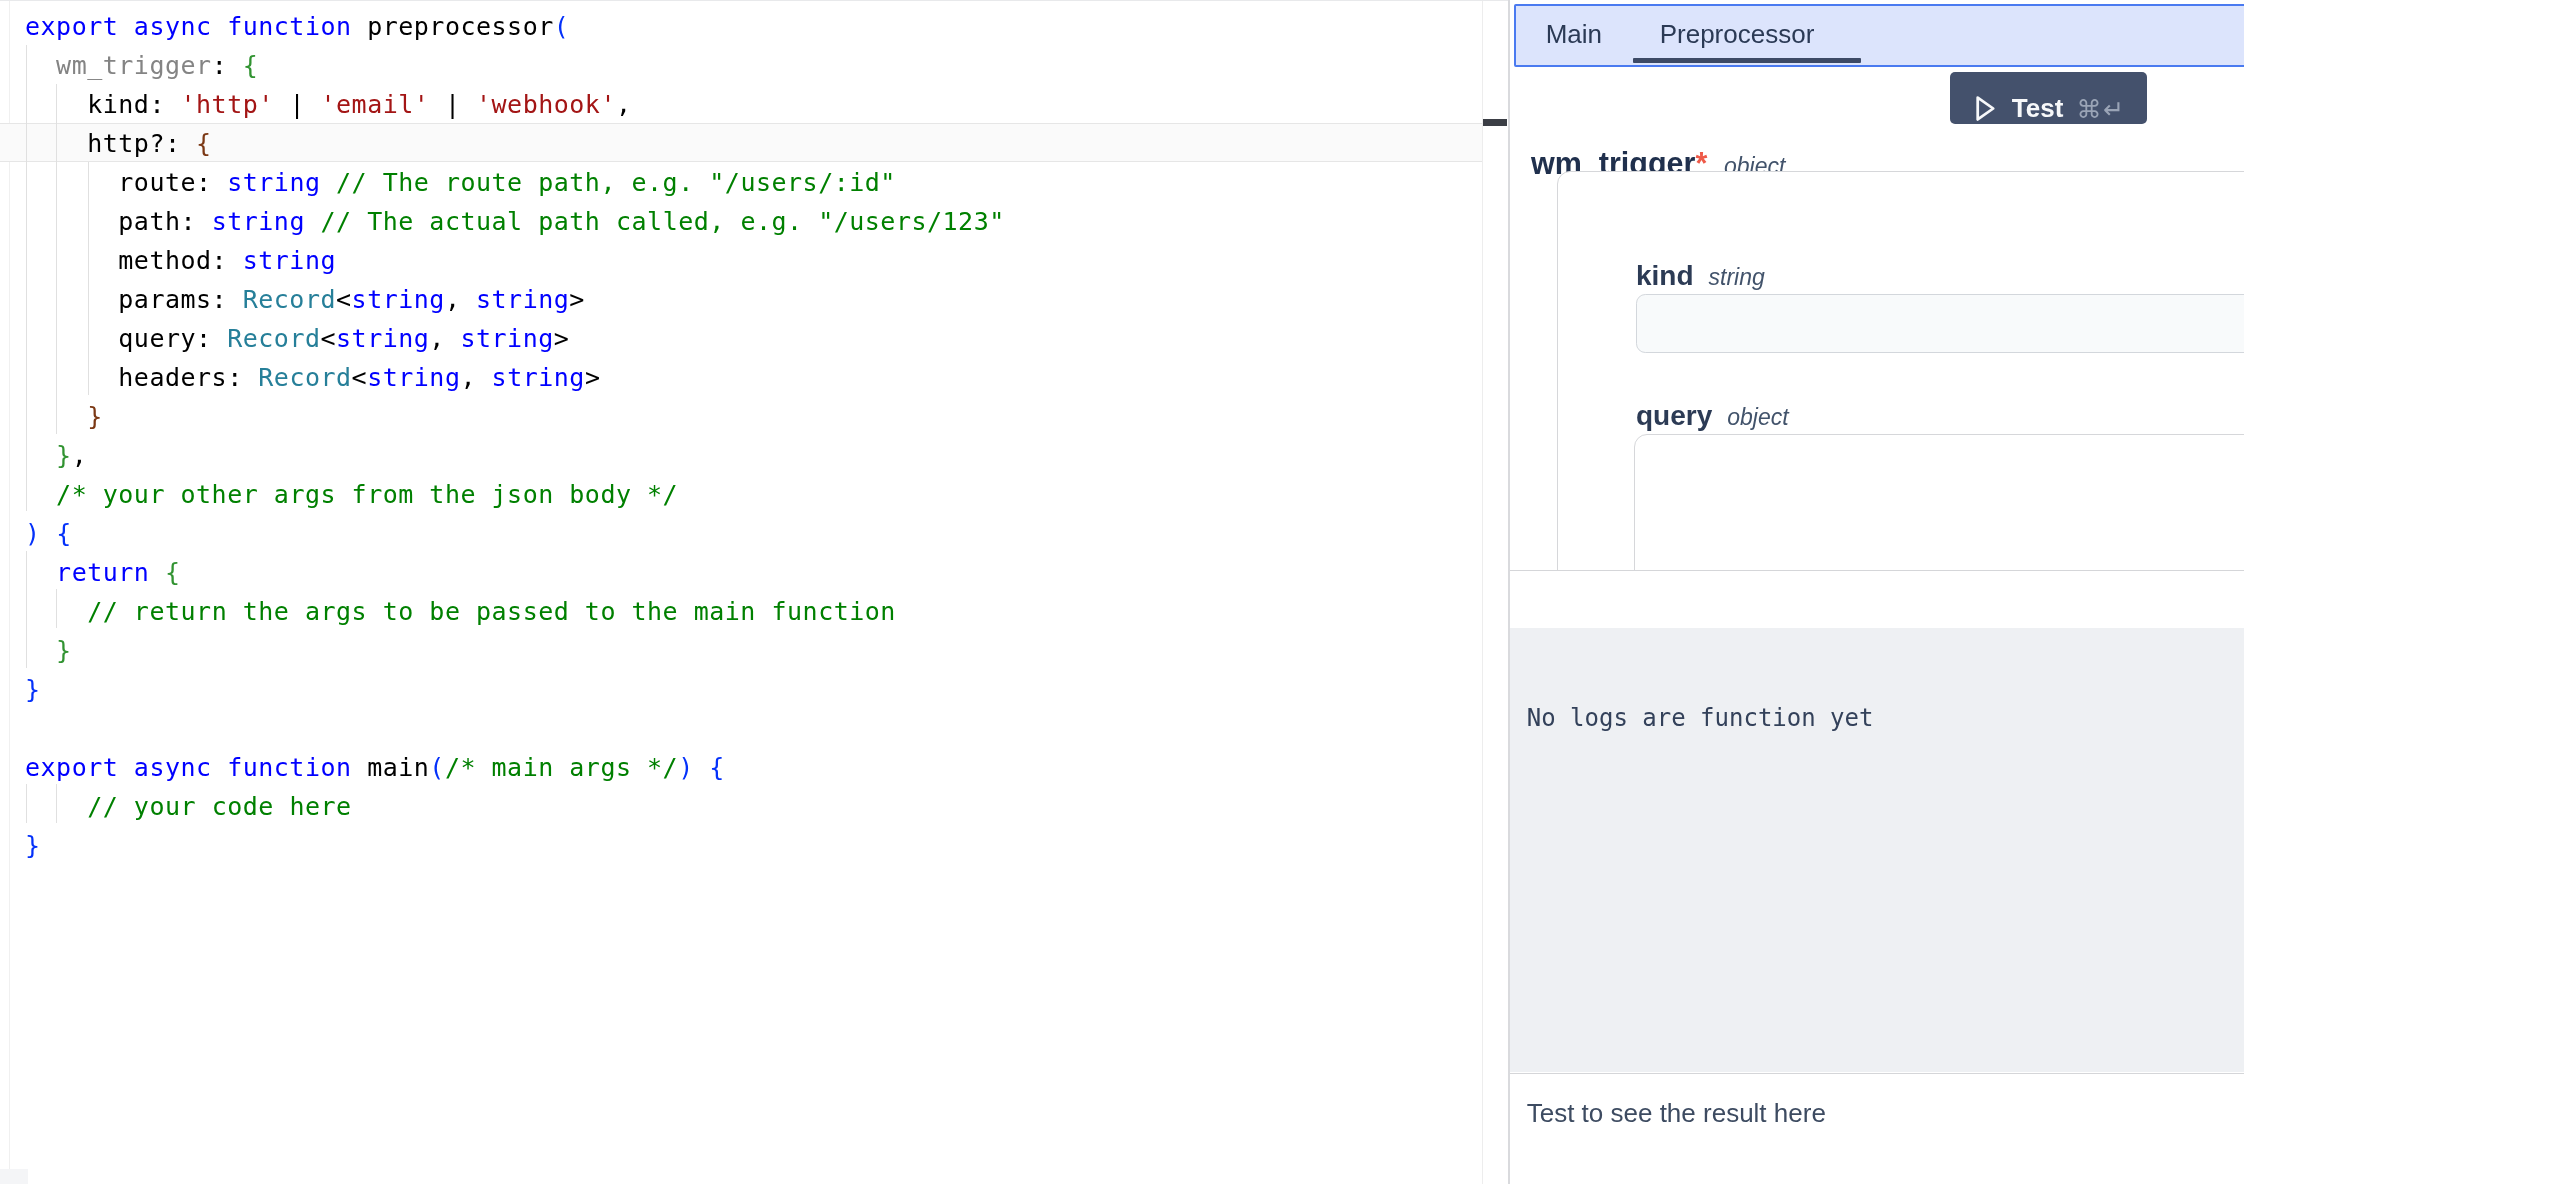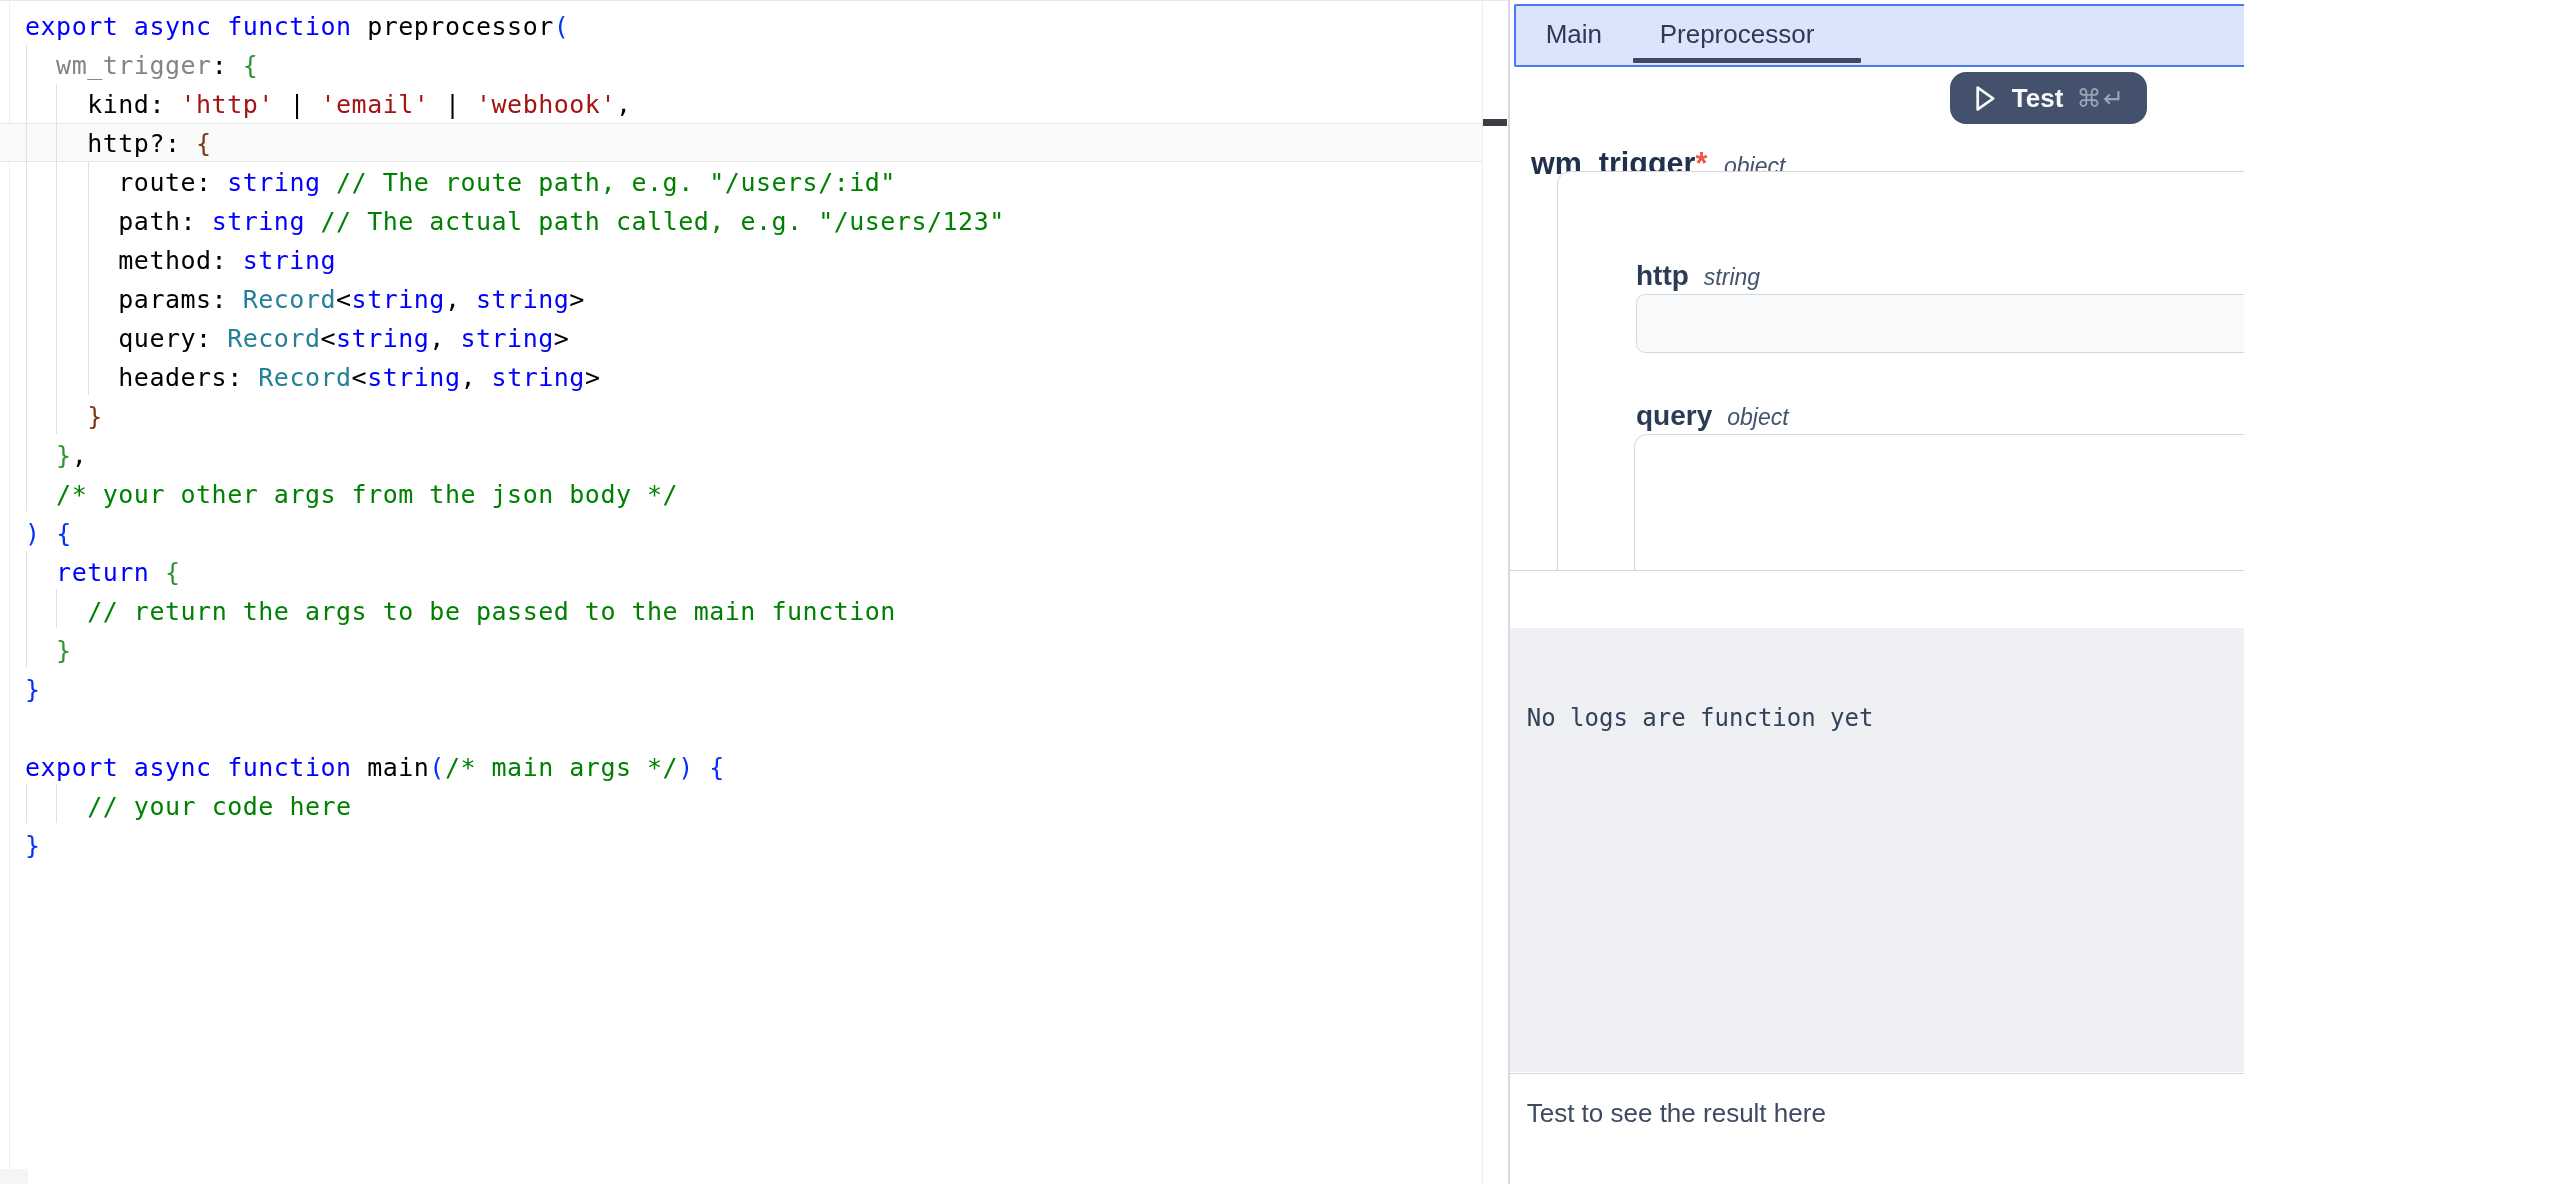--- a/index.html
+++ b/index.html
@@ -30,21 +30,21 @@
   
   .panel{ position:absolute; left:1510px; top:0; width:1066px; height:1184px; background:#fff; }
   .tabbar{ position:absolute; left:3.7px; top:3.7px; width:1060px; height:63px;
     background:#dce4fc; border:2.8px solid #4a7af0; border-radius:1.9px; }
   .tab-top{ position:absolute; top:0; height:57px; display:flex; align-items:center;
     font-size:26px; color:#2b3a55; cursor:pointer; }
   .tab-main{ left:30px; }
   .tab-pre{ left:144px; }
   .tab-underline{ position:absolute; left:117px; top:52px; width:228px; height:5.6px; background:#3d4a66; border-radius:0.9px; }
   .test-btn{ position:absolute; left:440px; top:72px; width:197px; height:52px; background:#44516c;
-    border:none; border-radius:16px; display:flex; align-items:center; justify-content:center; gap:13px;
+    border:none; border-radius:5px; display:flex; align-items:flex-end; justify-content:center; gap:13px;
     color:#fff; cursor:pointer; }
   .test-btn .lbl{ font-size:26px; font-weight:bold; color:#f7f8fa; }
   .test-btn .keys{ font-family:"DejaVu Sans", sans-serif; font-size:25px; color:#9aa4b6; letter-spacing:1.9px; }
   
   .formwrap{ position:absolute; left:0; top:124px; width:1066px; height:446px; overflow:hidden; }
   .schema-head{ position:absolute; left:21px; top:22px; }
   .schema-head .nm{ font-size:30.5px; font-weight:bold; color:#20304d; }
   .schema-head .req{ font-size:30.5px; font-weight:bold; color:#ee5a49; }
   .schema-head .ty{ font-size:23px; font-style:italic; color:#42536b; margin-left:16.7px; }
   .card{ position:absolute; background:#fff; border:1.9px solid #d6d7da; border-radius:13px; }
@@ -118,21 +118,21 @@
       <span class="keys">⌘↵</span>
     </button>
 
     <div class="formwrap">
       <div class="schema-head">
         <span class="nm">wm_trigger</span><span class="req">*</span><span class="ty">object</span>
       </div>
 
       <div class="card card-root">
         <div class="fld-label lab-kind">
-          <span class="nm">http</span><span class="ty">string</span>
+          <span class="nm">kind</span><span class="ty">string</span>
         </div>
         <input class="inp inp-kind" type="text" value="" style="">
 
         <div class="fld-label lab-http">
           <span class="nm">query</span><span class="ty">object</span>
         </div>
 
         <div class="card card-http">
           
           

